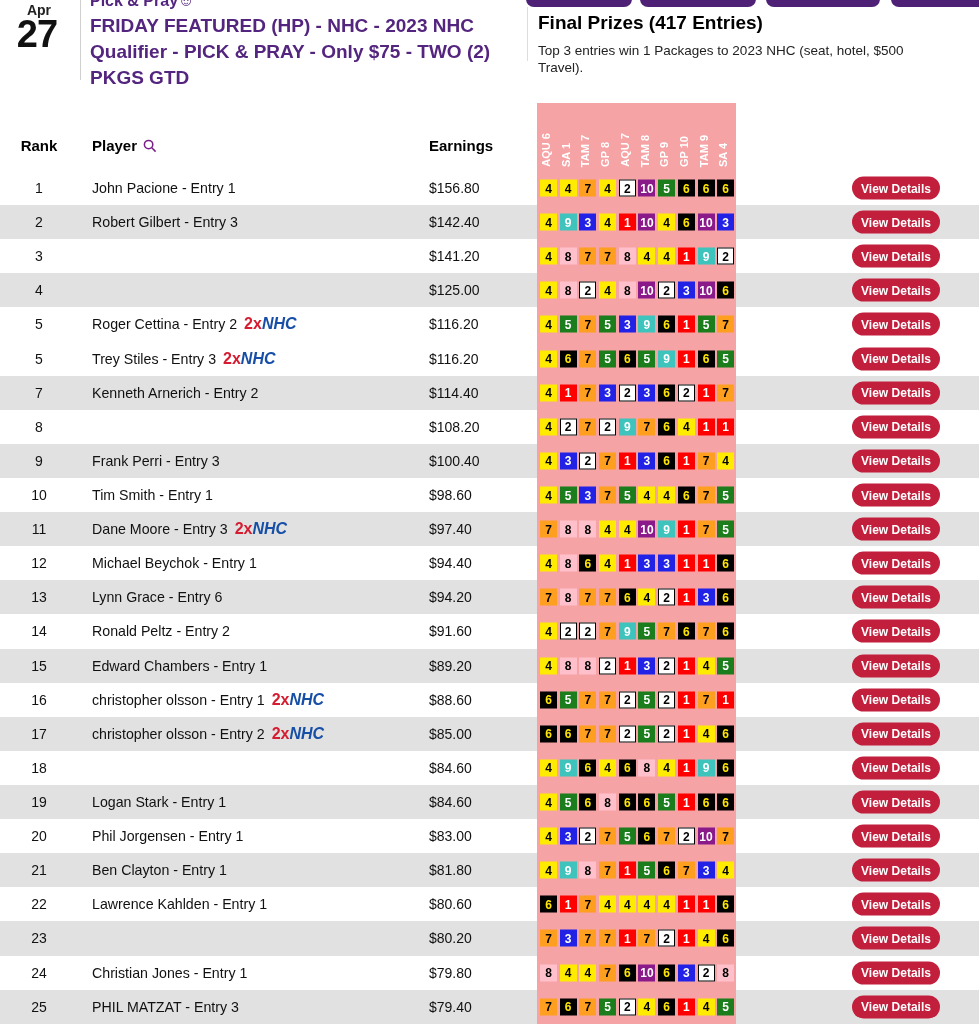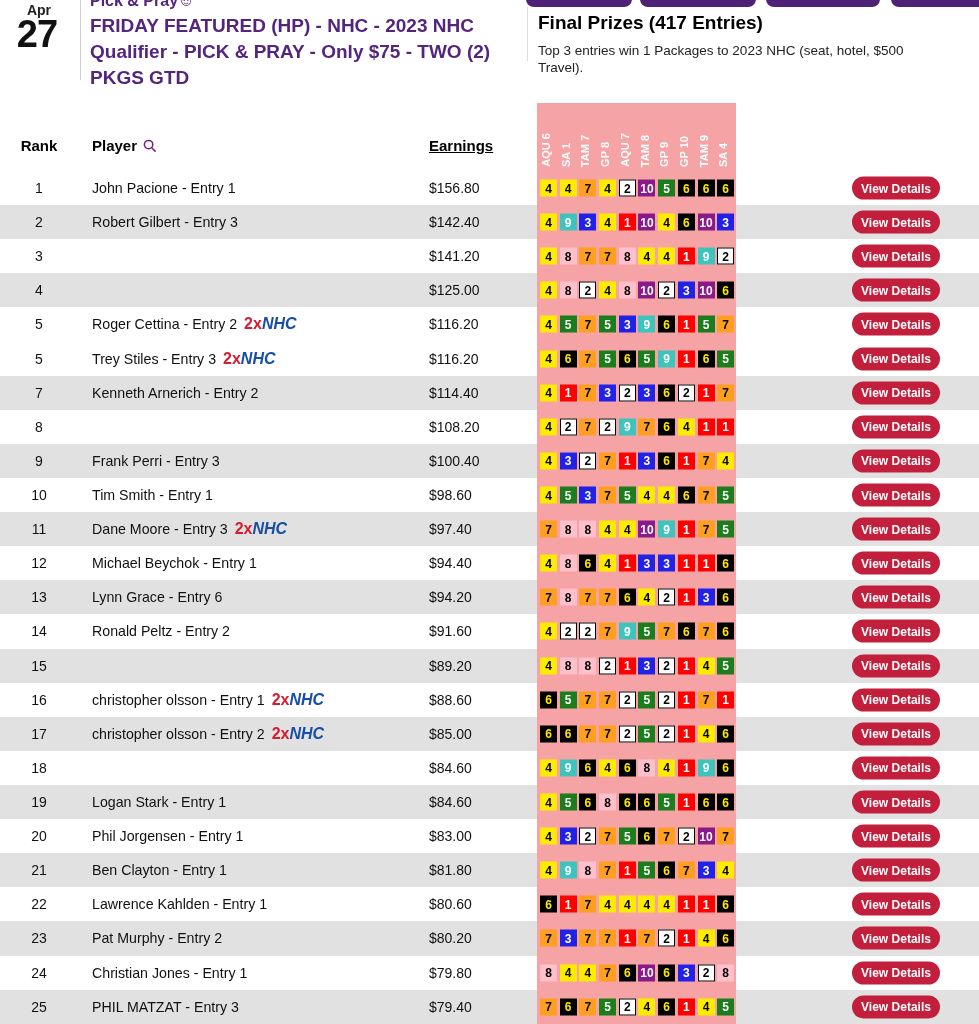--- a/index.html
+++ b/index.html
@@ -22,21 +22,21 @@
 
   
   .vdiv2{position:absolute;left:527px;top:7px;width:1px;height:54px;background:#ddd;}
   .prizes-title{position:absolute;left:538px;top:12px;font-size:19px;font-weight:bold;color:#000;}
   .prizes-sub{position:absolute;left:538px;top:42px;width:402px;font-size:13.5px;line-height:17px;color:#222;}
 
   
   .col-head{position:absolute;top:137px;font-size:15px;font-weight:bold;color:#000;}
   .ch-rank{left:10px;width:58px;text-align:center;}
   .ch-player{left:92px;}
-  .ch-earn{left:429px;text-decoration:underline;}
+  .ch-earn{left:429px;}
   .search-icon{display:inline-block;vertical-align:-2px;margin-left:6px;}
 
   
   .pink-band{position:absolute;left:537px;top:103px;width:199px;height:921px;background:#F5A3A5;}
   .race-headers{position:absolute;left:537px;top:103px;width:199px;height:68px;}
   .rlabel{position:absolute;bottom:4px;width:17px;text-align:center;
           writing-mode:vertical-rl;transform:rotate(180deg);
           font-size:11px;font-weight:bold;color:#fff;white-space:nowrap;}
 
   
@@ -349,20 +349,21 @@
           <div class="pick" style="background: rgb(255, 159, 31); color: rgb(0, 0, 0);">7</div>
           <div class="pick" style="background: rgb(0, 0, 0); color: rgb(255, 230, 0);">6</div>
           <div class="pick" style="background: rgb(255, 159, 31); color: rgb(0, 0, 0);">7</div>
           <div class="pick" style="background: rgb(0, 0, 0); color: rgb(255, 230, 0);">6</div>
         </div>
       <button class="vd">View Details</button>
     </div>
 
     <div class="row shaded">
       <div class="rank">15</div>
+      <div class="player"><span class="pname">Edward Chambers - Entry 1</span></div>
       <div class="earn">$89.20</div>
       <div class="picks">
           <div class="pick" style="background: rgb(255, 235, 0); color: rgb(0, 0, 0);">4</div>
           <div class="pick" style="background: rgb(255, 192, 203); color: rgb(0, 0, 0);">8</div>
           <div class="pick" style="background: rgb(255, 192, 203); color: rgb(0, 0, 0);">8</div>
           <div class="pick" style="background: rgb(255, 255, 255); color: rgb(0, 0, 0); border: 1.5px solid rgb(0, 0, 0);">2</div>
           <div class="pick" style="background: rgb(255, 0, 0); color: rgb(255, 255, 255);">1</div>
           <div class="pick" style="background: rgb(34, 34, 230); color: rgb(255, 255, 255);">3</div>
           <div class="pick" style="background: rgb(255, 255, 255); color: rgb(0, 0, 0); border: 1.5px solid rgb(0, 0, 0);">2</div>
           <div class="pick" style="background: rgb(255, 0, 0); color: rgb(255, 255, 255);">1</div>
@@ -499,21 +500,20 @@
           <div class="pick" style="background: rgb(255, 235, 0); color: rgb(0, 0, 0);">4</div>
           <div class="pick" style="background: rgb(255, 0, 0); color: rgb(255, 255, 255);">1</div>
           <div class="pick" style="background: rgb(255, 0, 0); color: rgb(255, 255, 255);">1</div>
           <div class="pick" style="background: rgb(0, 0, 0); color: rgb(255, 230, 0);">6</div>
         </div>
       <button class="vd">View Details</button>
     </div>
 
     <div class="row shaded">
       <div class="rank">23</div>
-      <div class="player"><span class="pname">Pat Murphy - Entry 2</span></div>
       <div class="earn">$80.20</div>
       <div class="picks">
           <div class="pick" style="background: rgb(255, 159, 31); color: rgb(0, 0, 0);">7</div>
           <div class="pick" style="background: rgb(34, 34, 230); color: rgb(255, 255, 255);">3</div>
           <div class="pick" style="background: rgb(255, 159, 31); color: rgb(0, 0, 0);">7</div>
           <div class="pick" style="background: rgb(255, 159, 31); color: rgb(0, 0, 0);">7</div>
           <div class="pick" style="background: rgb(255, 0, 0); color: rgb(255, 255, 255);">1</div>
           <div class="pick" style="background: rgb(255, 159, 31); color: rgb(0, 0, 0);">7</div>
           <div class="pick" style="background: rgb(255, 255, 255); color: rgb(0, 0, 0); border: 1.5px solid rgb(0, 0, 0);">2</div>
           <div class="pick" style="background: rgb(255, 0, 0); color: rgb(255, 255, 255);">1</div>

